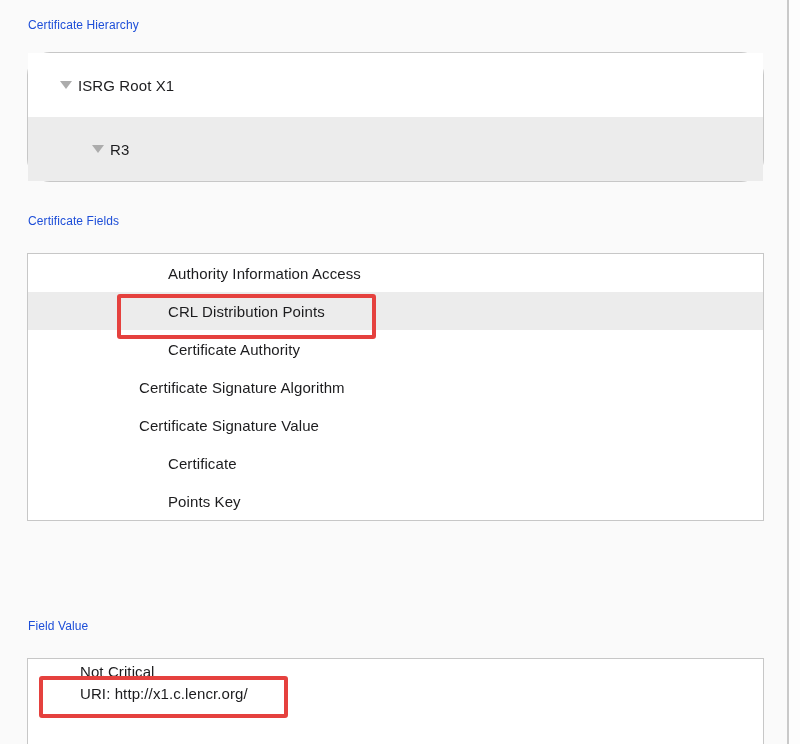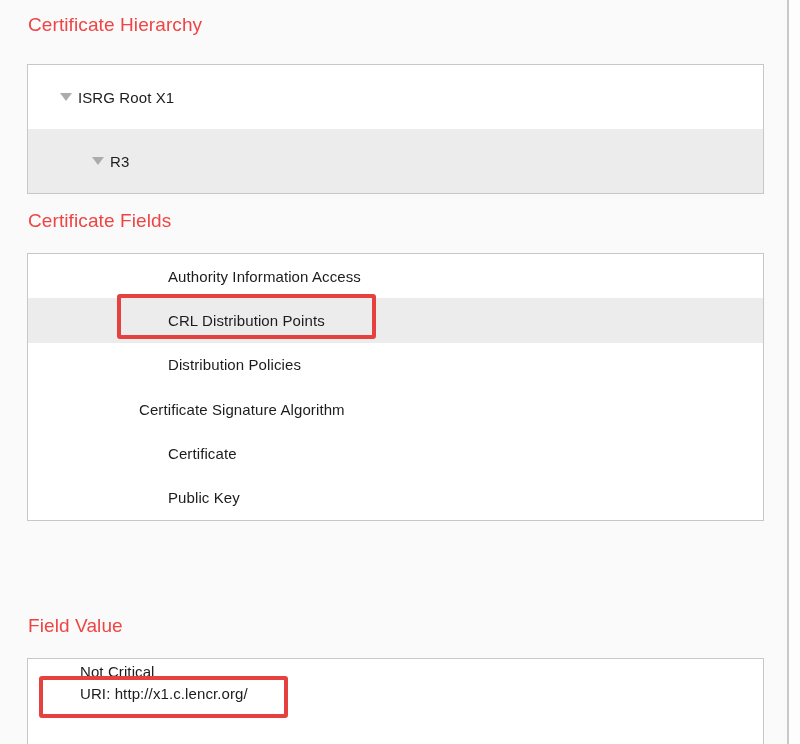--- a/index.html
+++ b/index.html
@@ -5,33 +5,33 @@
   * { margin:0; padding:0; box-sizing:border-box; }
   html,body { width:800px; height:744px; overflow:hidden; }
   body {
     position:relative;
     background:#fafafa;
     font-family:"Liberation Sans", sans-serif;
     color:#1c1c1e;
   }
   .section-title {
     position:absolute; left:28px;
-    font-size:19px; line-height:18px; color:#ef4444;
+    font-size:12px; line-height:18px; color:#1d4ed8;
     letter-spacing:0.1px;
   }
   #title-hierarchy { top:16px; }
   #title-fields    { top:212px; }
   #title-value     { top:617px; }
 
   .panel {
     position:absolute; left:27px; width:737px;
     background:#ffffff;
     border:1px solid #c7c7c7;
   }
-  #panel-hierarchy { top:64px;  height:130px; display:flex; flex-direction:column; }
+  #panel-hierarchy { top:52px;  height:130px; display:flex; flex-direction:column;border-radius:23px; }
   #panel-fields    { top:253px; height:268px; display:flex; flex-direction:column; }
   #panel-value     { top:658px; height:86px; border-bottom:none; padding:2px 10px 0 52px; }
 
   .row {
     flex:1 1 0;
     display:flex; align-items:center;
     font-size:15px; letter-spacing:0.1px;
     background:#ffffff;
   }
   .row.selected { background:#ececec; }
@@ -86,30 +86,33 @@
 <div class="section-title" id="title-fields">Certificate Fields</div>
 
 <div class="panel" id="panel-fields">
   <div class="row ind-f3">
     <span>Authority Information Access</span>
   </div>
   <div class="row ind-f3 selected">
     <span>CRL Distribution Points</span>
   </div>
   <div class="row ind-f3">
-    <span>Distribution Policies</span>
+    <span>Certificate Authority</span>
   </div>
   <div class="row ind-f2">
     <span>Certificate Signature Algorithm</span>
+  </div>
+  <div class="row ind-f2">
+    <span>Certificate Signature Value</span>
   </div>
   <div class="row ind-f3">
     <span>Certificate</span>
   </div>
   <div class="row ind-f3">
-    <span>Public Key</span>
+    <span>Points Key</span>
   </div>
 </div>
 
 <div class="section-title" id="title-value">Field Value</div>
 
 <div class="panel" id="panel-value">
   <div class="value-line">Not Critical</div>
   <div class="value-line">URI: http://x1.c.lencr.org/</div>
 </div>
 

